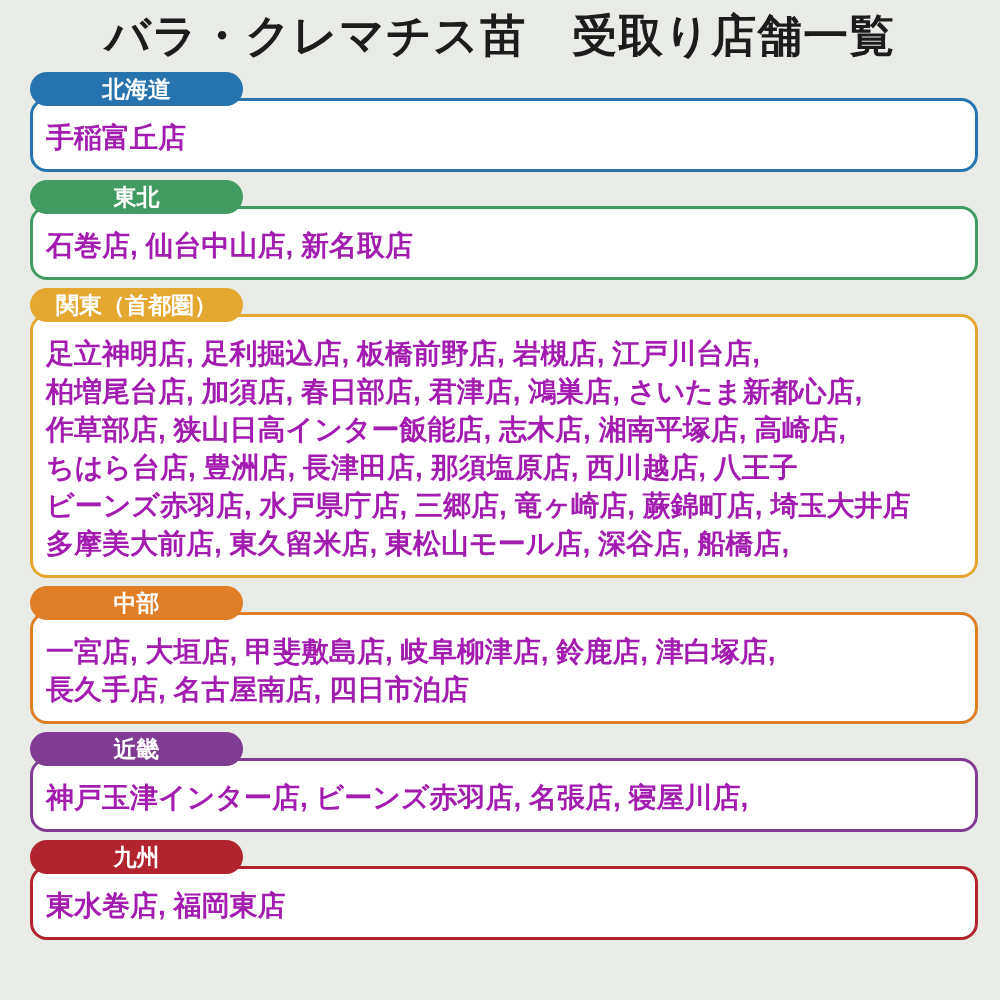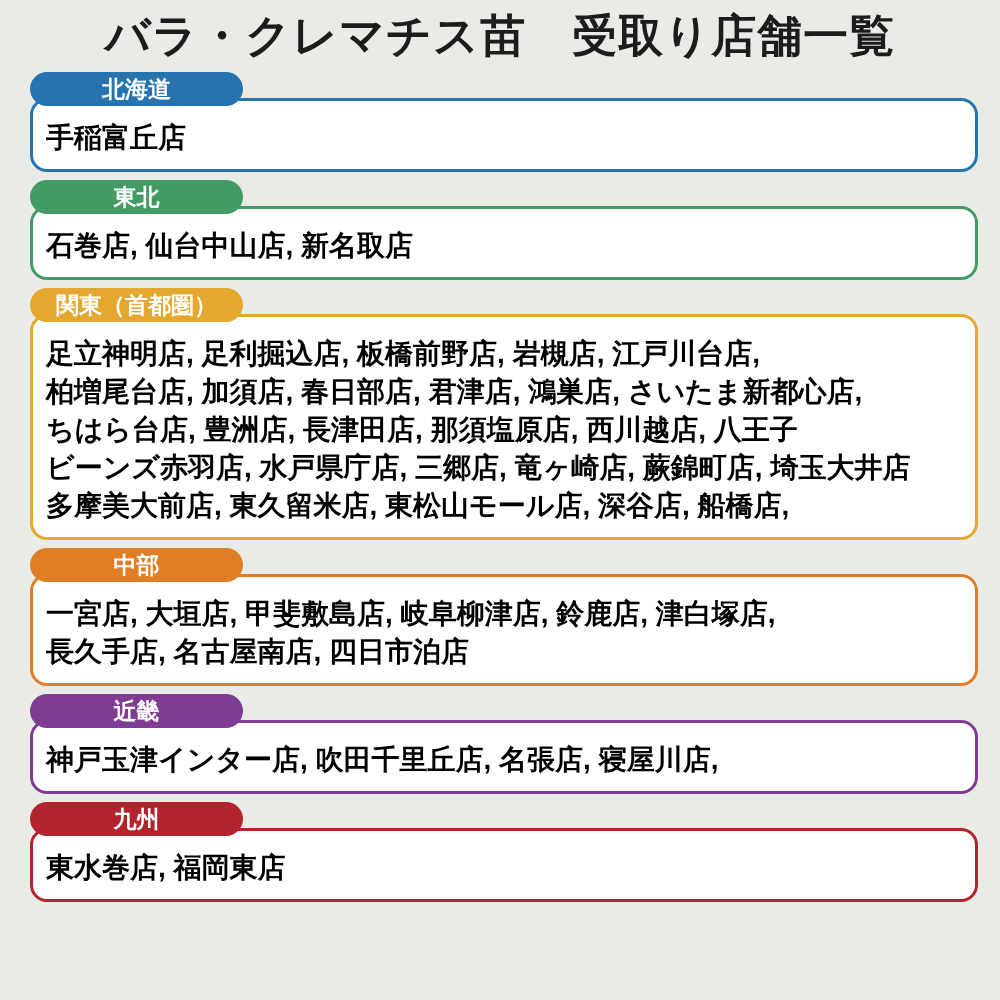--- a/index.html
+++ b/index.html
@@ -49,21 +49,21 @@
     font-weight:800;
     display:flex;
     align-items:center;
     justify-content:center;
     z-index:2;
     line-height:1;
   }
   .store-line{
     font-size:28px;
     font-weight:800;
-    color:#000000;
+    color:#a21caf;
     line-height:38px;
     white-space:nowrap;
     letter-spacing:0;
   }
 </style>
 </head>
 <body>
 
 <div class="page" style="background: rgb(232, 235, 230);">
 
@@ -81,38 +81,39 @@
     <div class="region-box">
       <div class="store-line">石巻店, 仙台中山店, 新名取店</div>
     </div>
   </div>
 
   <div class="section" style="--c: #e4a72f;">
     <div class="region-label">関東（首都圏）</div>
     <div class="region-box">
       <div class="store-line">足立神明店, 足利掘込店, 板橋前野店, 岩槻店, 江戸川台店,</div>
       <div class="store-line">柏増尾台店, 加須店, 春日部店, 君津店, 鴻巣店, さいたま新都心店,</div>
+      <div class="store-line">作草部店, 狭山日高インター飯能店, 志木店, 湘南平塚店, 高崎店,</div>
       <div class="store-line">ちはら台店, 豊洲店, 長津田店, 那須塩原店, 西川越店, 八王子</div>
       <div class="store-line">ビーンズ赤羽店, 水戸県庁店, 三郷店, 竜ヶ崎店, 蕨錦町店, 埼玉大井店</div>
       <div class="store-line">多摩美大前店, 東久留米店, 東松山モール店, 深谷店, 船橋店,</div>
     </div>
   </div>
 
   <div class="section" style="--c: #df7e26;">
     <div class="region-label">中部</div>
     <div class="region-box">
       <div class="store-line">一宮店, 大垣店, 甲斐敷島店, 岐阜柳津店, 鈴鹿店, 津白塚店,</div>
       <div class="store-line">長久手店, 名古屋南店, 四日市泊店</div>
     </div>
   </div>
 
   <div class="section" style="--c: #7f3c92;">
     <div class="region-label">近畿</div>
     <div class="region-box">
-      <div class="store-line">神戸玉津インター店, 吹田千里丘店, 名張店, 寝屋川店,</div>
+      <div class="store-line">神戸玉津インター店, ビーンズ赤羽店, 名張店, 寝屋川店,</div>
     </div>
   </div>
 
   <div class="section" style="--c: #b2242d;">
     <div class="region-label">九州</div>
     <div class="region-box">
       <div class="store-line">東水巻店, 福岡東店</div>
     </div>
   </div>
 

